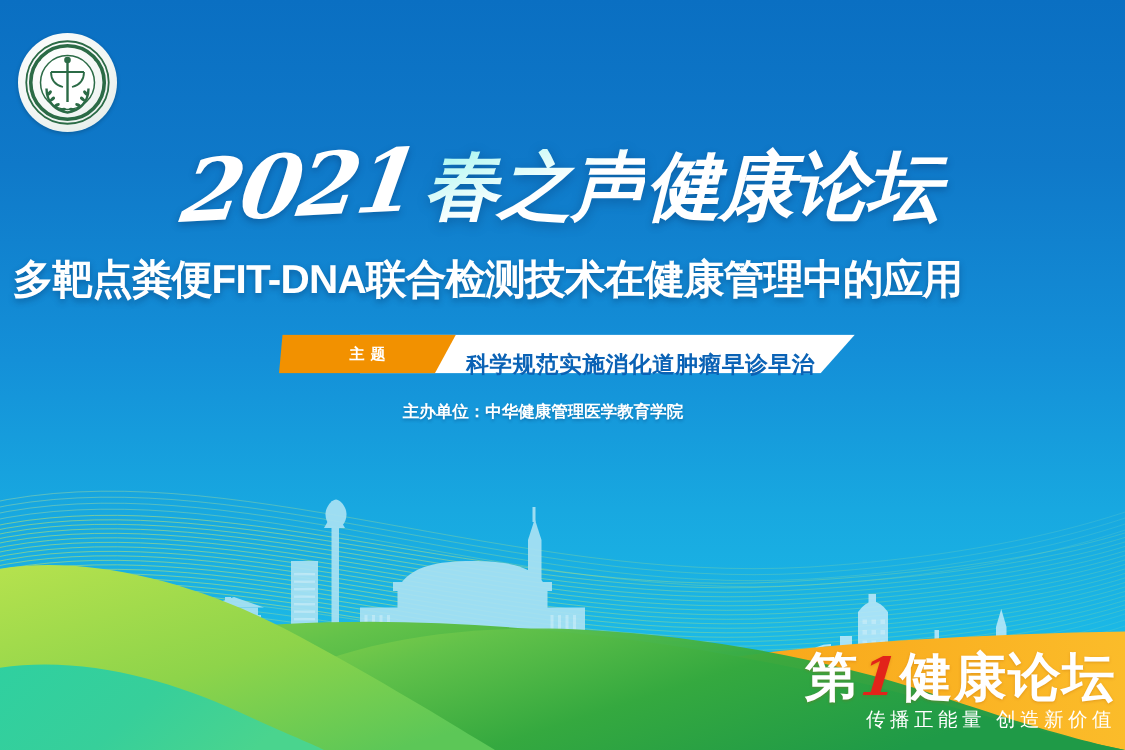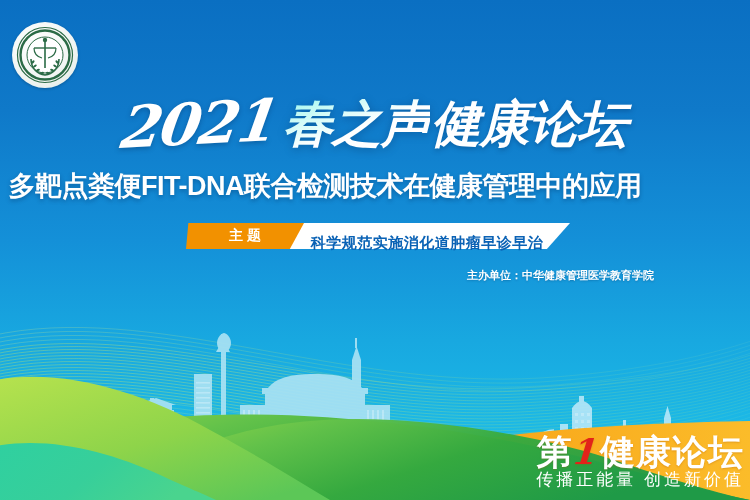--- a/index.html
+++ b/index.html
@@ -68,54 +68,55 @@
     background:#ffffff;
     clip-path:polygon(0 0, 100% 0, 93% 100%, 0 100%);
   }
   .ribbon-tab{
     position:absolute;left:0;top:0;width:118px;height:26px;
     background:#f29100;
     clip-path:polygon(2% 0, 100% 0, 88% 100%, 0 100%);
     display:flex;align-items:center;justify-content:center;
   }
   .ribbon-tab span{
-    color:#ffffff;font-size:14px;font-weight:bold;letter-spacing:4px;
+    color:#ffffff;font-size:10px;font-weight:bold;letter-spacing:4px;
     padding-left:4px;
   }
   .ribbon-text{
     position:absolute;left:120px;top:0;width:242px;height:40px;
     display:flex;align-items:center;justify-content:center;
     color:#0a62b5;font-size:15px;font-weight:bold;letter-spacing:.5px;
   }
 
   
   .orgs{
-    position:absolute;left:0;top:268px;width:654px;text-align:right;
+    position:absolute;left:0;top:268px;width:654px;text-align:center;
     color:#ffffff;font-size:11px;line-height:15px;font-weight:bold;
     text-shadow:0 1px 2px rgba(0,45,95,.30);
+    padding-left:35px;
   }
 
   
   .brand{
     position:absolute;right:6px;bottom:5px;width:216px;height:62px;
     text-align:right;
   }
   .brand-main{
     font-size:35px;font-weight:bold;color:#ffffff;line-height:38px;
     letter-spacing:1px;
     text-shadow:0 1px 2px rgba(170,80,0,.30);
     white-space:nowrap;
   }
   .brand-main .one{
     color:#e2231a;font-style:italic;display:inline-block;
     transform:skewX(-6deg);margin:0 1px;
     font-family:"DejaVu Serif",serif;font-weight:bold;
   }
   .brand-sub{
-    font-size:17px;color:#ffffff;letter-spacing:3px;line-height:18px;
+    font-size:13px;color:#ffffff;letter-spacing:3px;line-height:18px;
     white-space:nowrap;font-weight:500;
   }
 </style>
 </head>
 <body>
 
 <div class="poster">
 
   <svg class="bg-layer" viewBox="0 0 750 500" preserveAspectRatio="none">
     <defs>

